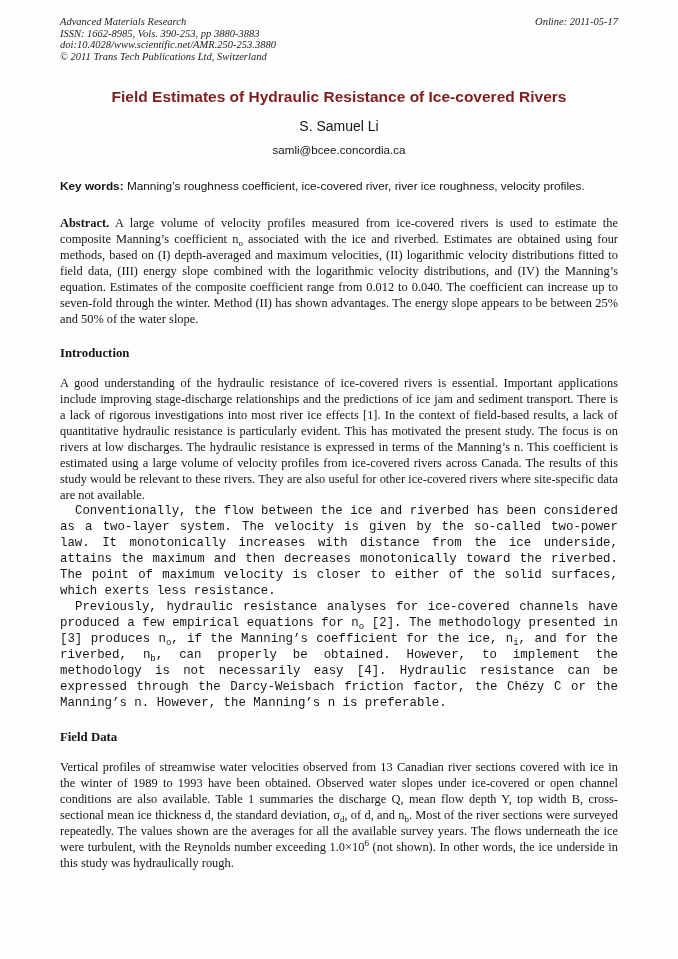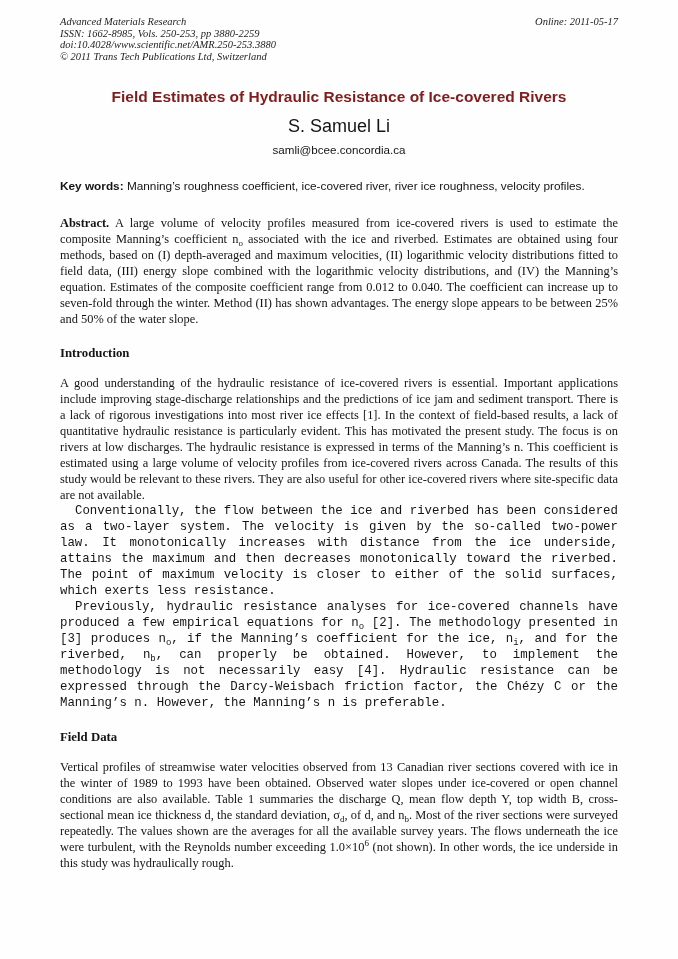--- a/index.html
+++ b/index.html
@@ -35,21 +35,21 @@
     font-family: "Liberation Sans", sans-serif;
     font-weight: bold;
     font-size: 15.5px;
     line-height: 17px;
     color: #7f1d1d;
   }
   .author {
     margin-top: 14px;
     text-align: center;
     font-family: "Liberation Sans", sans-serif;
-    font-size: 18px;
+    font-size: 14px;
     line-height: 15px;
   }
   .affil-line {
     margin-top: 9px;
     text-align: center;
     font-family: "Liberation Sans", sans-serif;
     font-size: 11.6px;
     line-height: 13px;
   }
 
@@ -87,21 +87,21 @@
 </style>
 </head>
 <body>
 
 <div class="page">
   <div class="inner">
 
     <div class="running-head">
       <div class="left">
         <div>Advanced Materials Research</div>
-        <div>ISSN: 1662-8985, Vols. 250-253, pp 3880-2259</div>
+        <div>ISSN: 1662-8985, Vols. 390-253, pp 3880-3883</div>
         <div>doi:10.4028/www.scientific.net/AMR.250-253.3880</div>
         <div>© 2011 Trans Tech Publications Ltd, Switzerland</div>
       </div>
       <div class="right">Online: 2011-05-17</div>
     </div>
 
     <div class="paper-title">Field Estimates of Hydraulic Resistance of Ice-covered Rivers</div>
 
     <div class="author">S. Samuel Li</div>
 

